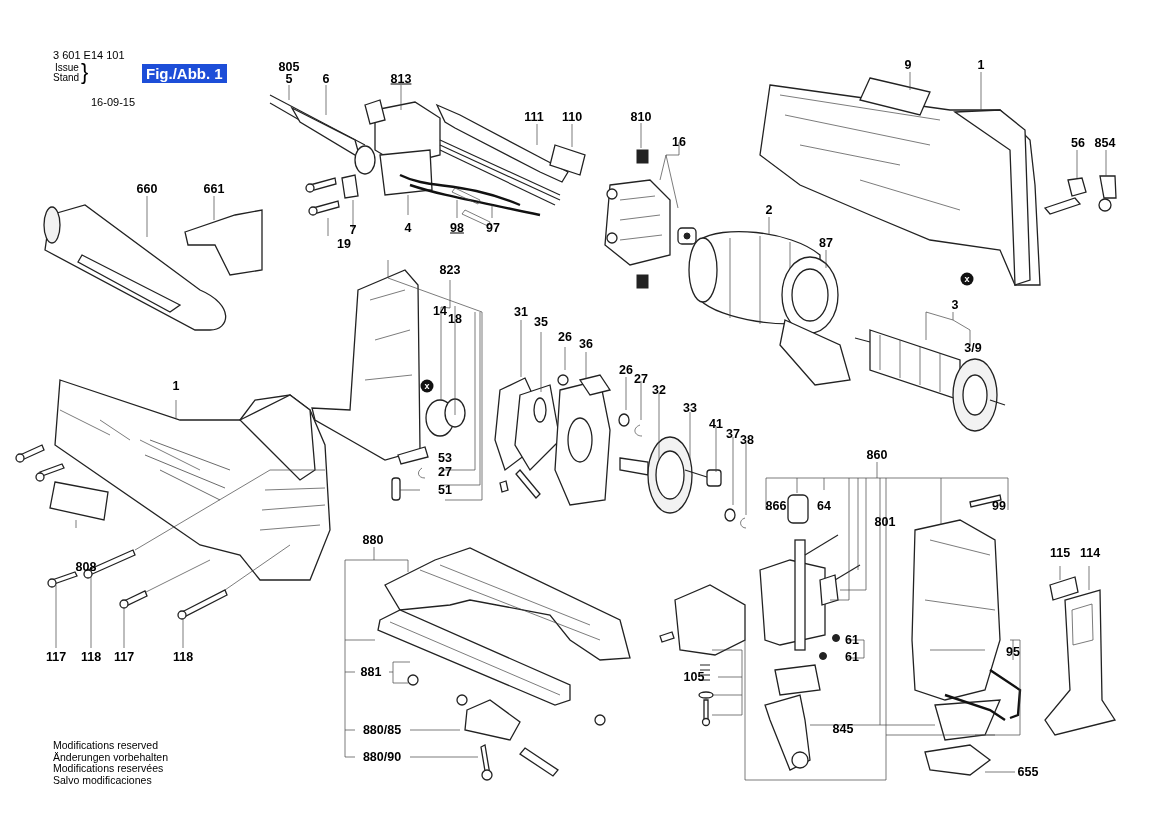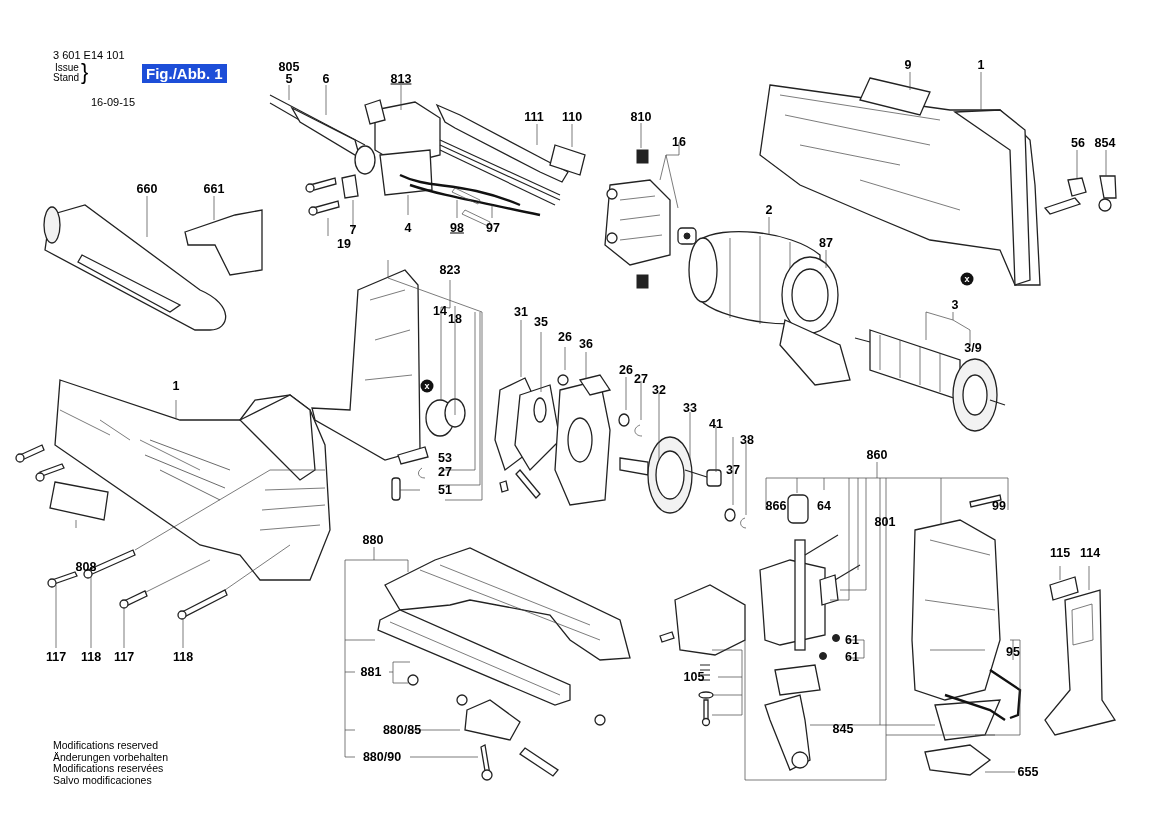--- a/index.html
+++ b/index.html
@@ -341,33 +341,33 @@
 
   <div class="lbl" style="left:521px; top:312px;">31</div>
   <div class="lbl" style="left:541px; top:322px;">35</div>
   <div class="lbl" style="left:565px; top:337px;">26</div>
   <div class="lbl" style="left:586px; top:344px;">36</div>
   <div class="lbl" style="left:626px; top:370px;">26</div>
   <div class="lbl" style="left:641px; top:379px;">27</div>
   <div class="lbl" style="left:659px; top:390px;">32</div>
   <div class="lbl" style="left:690px; top:408px;">33</div>
   <div class="lbl" style="left:716px; top:424px;">41</div>
-  <div class="lbl" style="left:733px; top:434px;margin-top:36px;">37</div>
+  <div class="lbl" style="left:733px; top:434px;">37</div>
   <div class="lbl" style="left:747px; top:440px;">38</div>
 
   <div class="lbl" style="left:176px; top:386px;">1</div>
   <div class="lbl" style="left:76px; top:567px;padding-left:20px;">808</div>
   <div class="lbl" style="left:56px; top:657px;">117</div>
   <div class="lbl" style="left:91px; top:657px;">118</div>
   <div class="lbl" style="left:124px; top:657px;">117</div>
   <div class="lbl" style="left:183px; top:657px;">118</div>
 
   <div class="lbl" style="left:373px; top:540px;">880</div>
   <div class="lbl" style="left:371px; top:672px;">881</div>
-  <div class="lbl" style="left:402px; top:730px;">880/85</div>
+  <div class="lbl" style="left:382px; top:730px;">880/85</div>
   <div class="lbl" style="left:382px; top:757px;">880/90</div>
 
   <div class="lbl" style="left:877px; top:455px;">860</div>
   <div class="lbl" style="left:776px; top:506px;">866</div>
   <div class="lbl" style="left:824px; top:506px;">64</div>
   <div class="lbl" style="left:885px; top:522px;">801</div>
   <div class="lbl" style="left:999px; top:506px;">99</div>
   <div class="lbl" style="left:852px; top:640px;">61</div>
   <div class="lbl" style="left:852px; top:657px;">61</div>
   <div class="lbl" style="left:694px; top:677px;">105</div>

